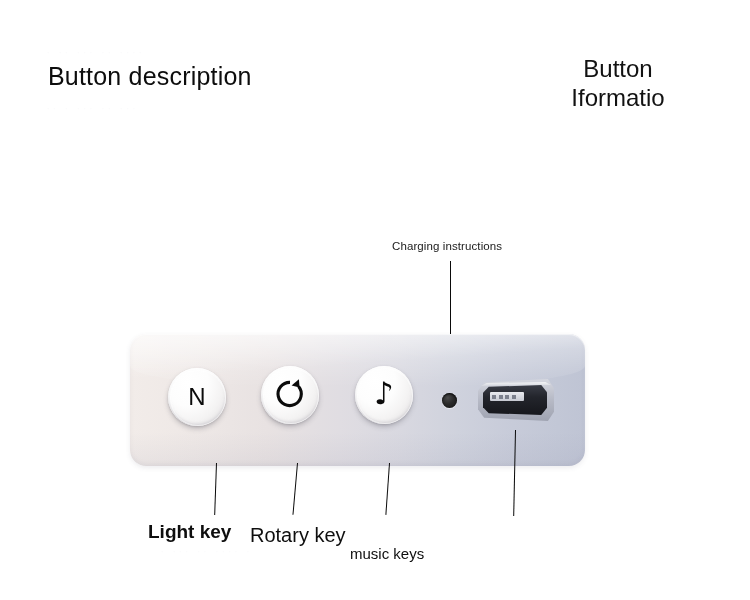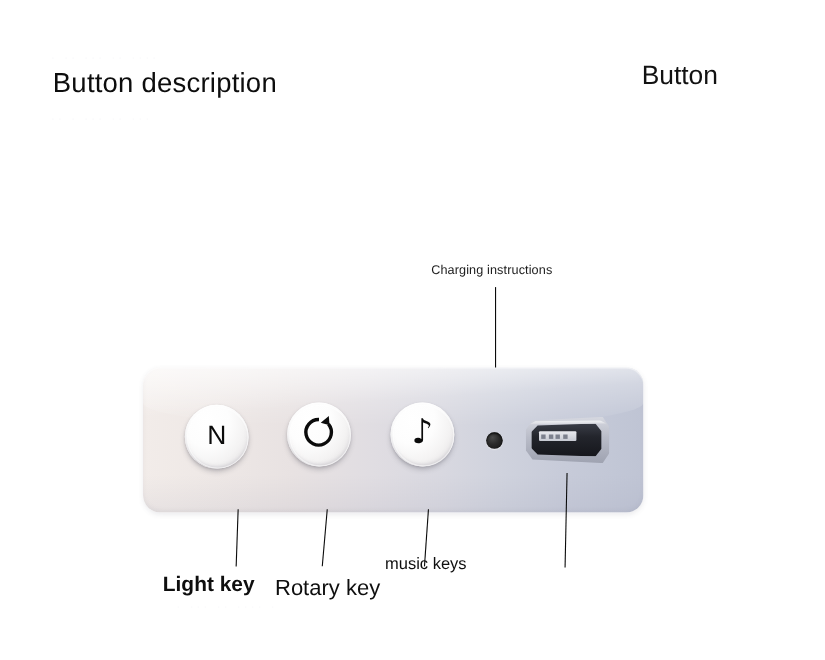--- a/index.html
+++ b/index.html
@@ -243,36 +243,37 @@
   }
 
   
   .btm-label {
     position: absolute;
     color: #0e0e0e;
     white-space: nowrap;
   }
   #label-light   { left: 148px; top: 521px; font-size: 19px; font-weight: bold; }
   #label-rotary  { left: 250px; top: 524px; font-size: 20px; }
-  #label-music   { left: 350px; top: 504px; font-size: 15px; }
+  #label-music   { left: 350px; top: 545px; font-size: 15px; }
   #label-micro   { left: 460px; top: 523px; font-size: 16px; }
 </style>
 </head>
 <body>
 
 <div id="stage">
 
   <div class="watermark" style="left:46px; top:44px;">·   ··   ···    ··     ····</div>
   <div class="watermark" style="left:46px; top:100px;">··   ·    ···   ··      ···</div>
   <div class="watermark" style="left:160px; top:543px;">·   ···   ··    ····   ·</div>
 
   <div class="heading-left">Button description</div>
 
   <div class="heading-right">
     <span>Button</span>
+    <span>Iformatio</span>
   </div>
 
   <div class="charging-callout">Charging instructions</div>
   <div class="leader leader-charging"></div>
 
   <div class="panel">
     <div class="panel-sheen"></div>
     <div class="panel-bottom-shade"></div>
   </div>
 

